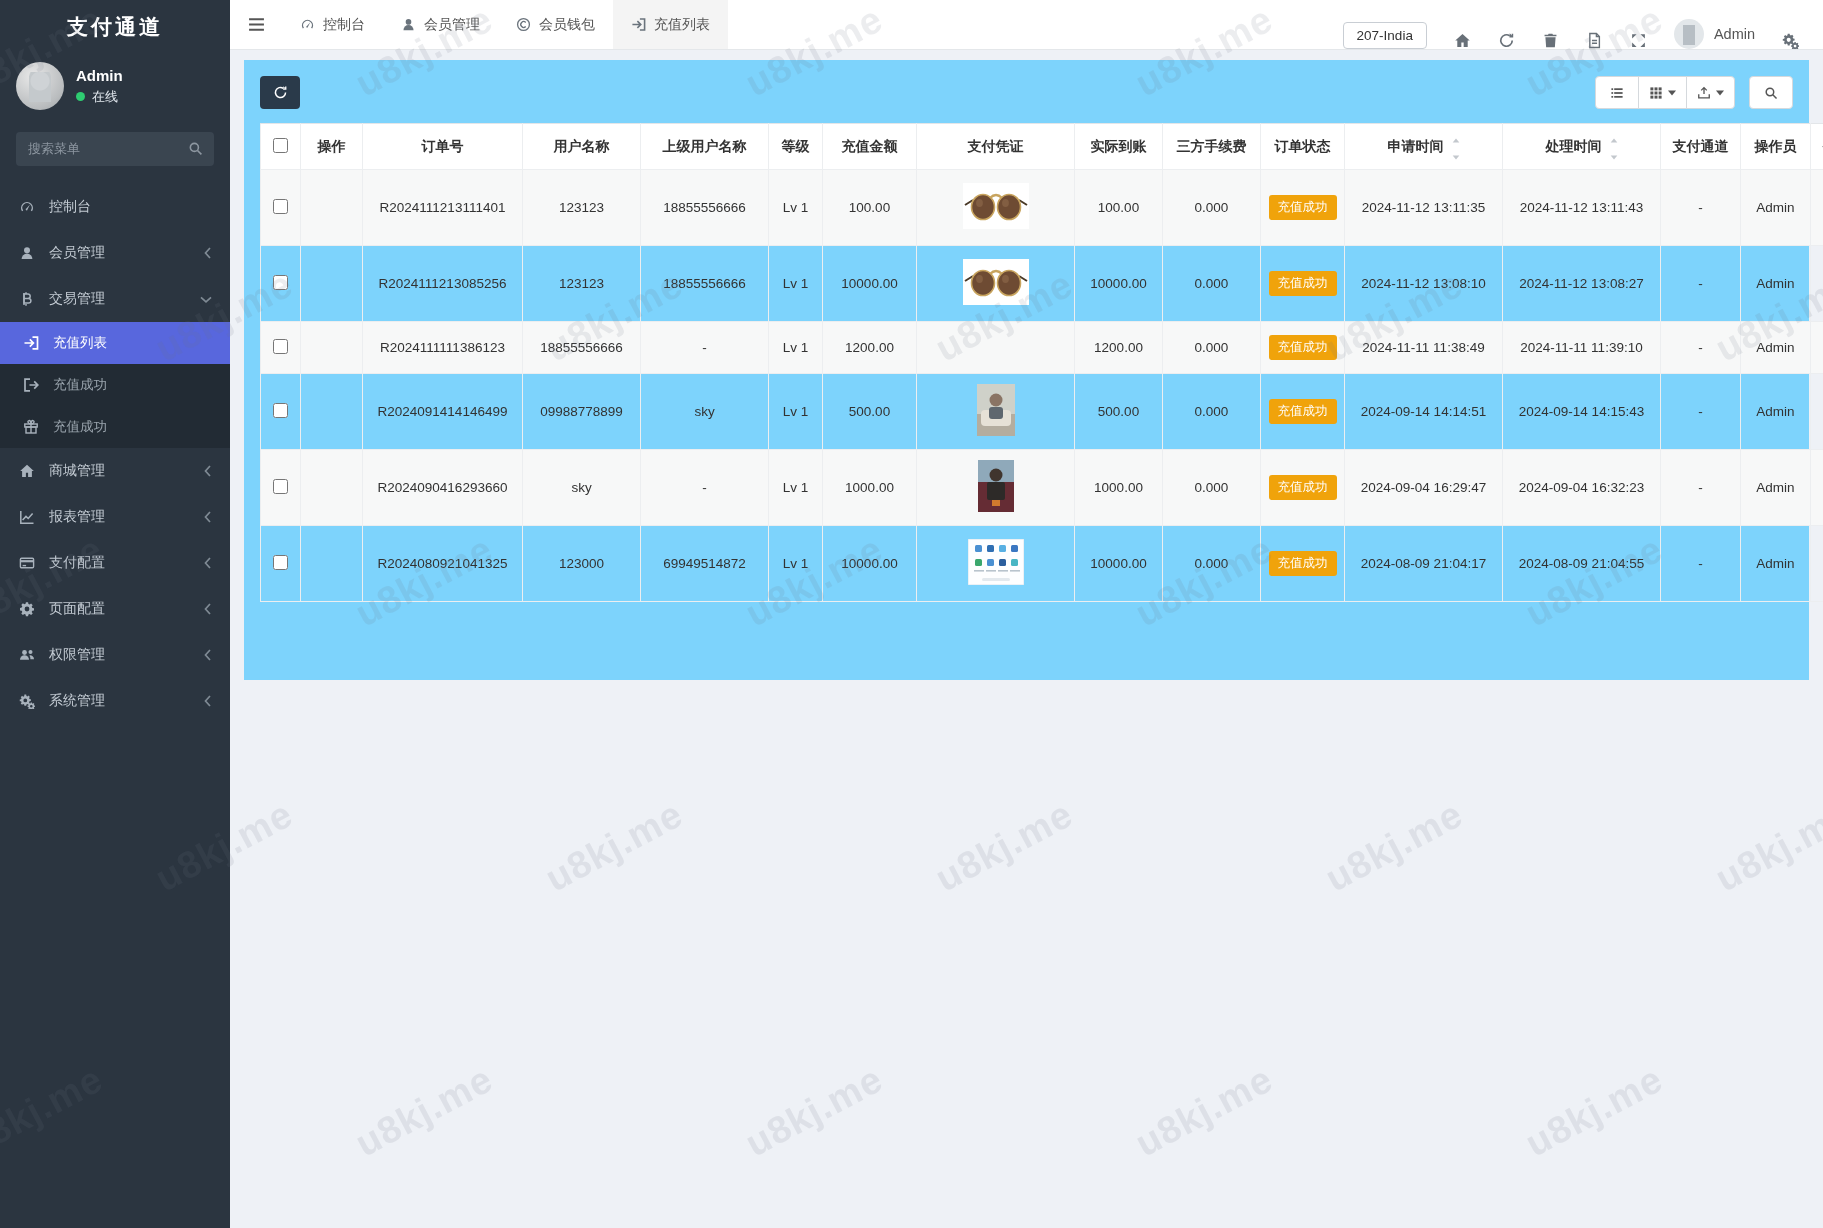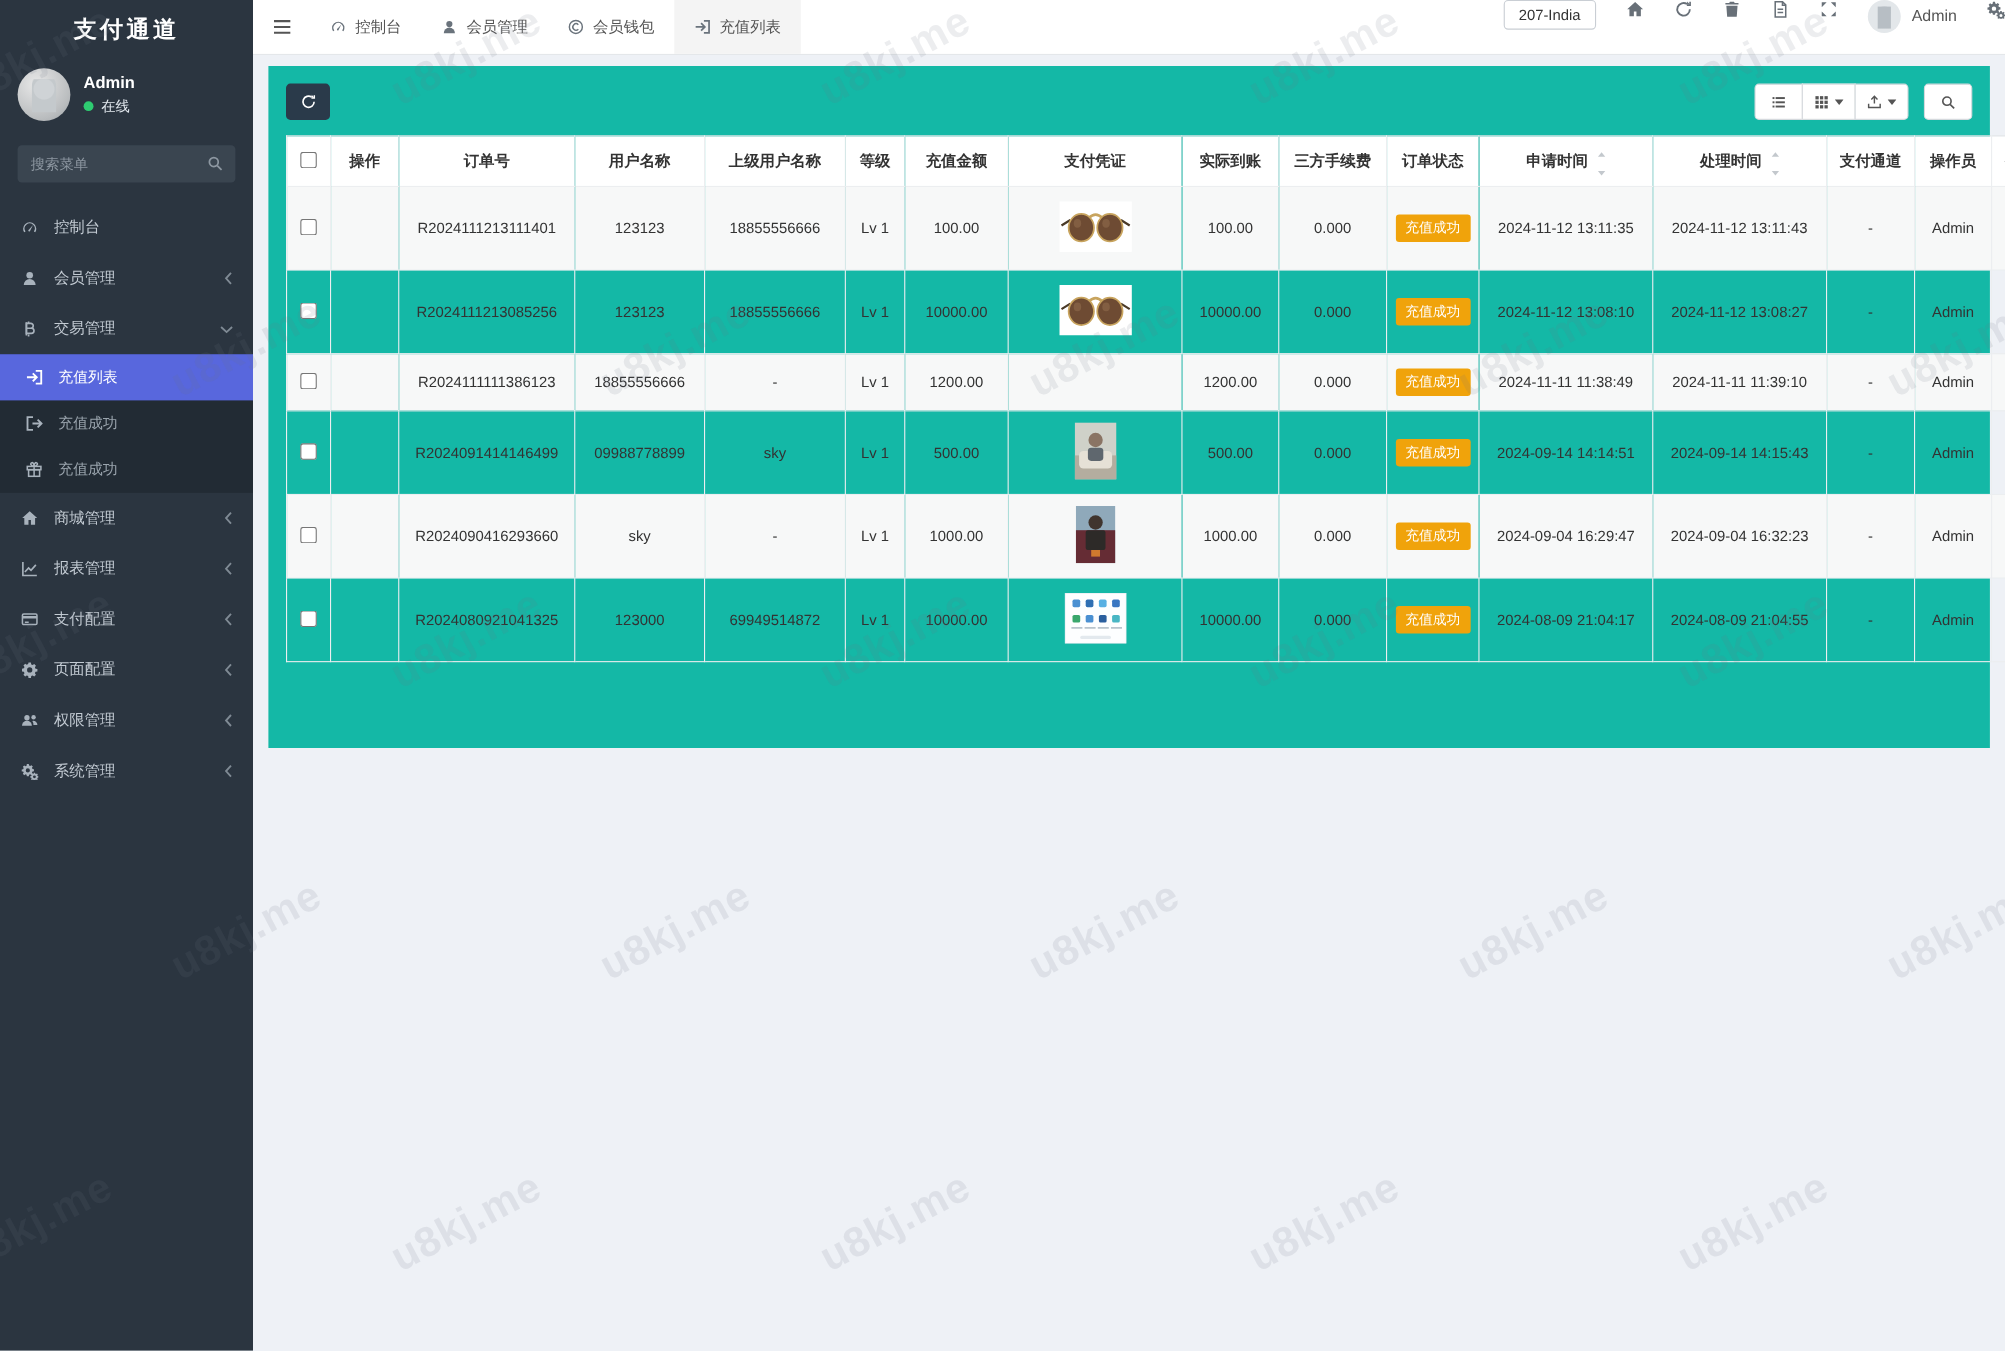--- a/index.html
+++ b/index.html
@@ -13,21 +13,21 @@
   .sidebar { width:230px; flex-shrink:0; background:#2b3540; height:100%; display:flex; flex-direction:column; position:relative; z-index:2; }
   .brand { height:54px; display:flex; align-items:center; justify-content:center; color:#fff; font-size:21px; font-weight:bold; letter-spacing:3px; }
   .user-panel { display:flex; align-items:center; gap:12px; padding:8px 16px 14px; }
   .side-avatar { width:48px; height:48px; border-radius:50%; background:radial-gradient(circle at 35% 30%, #e8e8e8, #b9bcbe 70%, #9aa0a4); flex-shrink:0; position:relative; overflow:hidden; }
   .side-avatar::after{ content:""; position:absolute; left:13px; top:10px; width:22px; height:30px; background:radial-gradient(circle at 50% 30%, #cfd3d6 0 9px, transparent 10px), radial-gradient(ellipse at 50% 95%, #c4c9cc 0 14px, transparent 15px); }
   .uinfo { display:flex; flex-direction:column; gap:4px; }
   .uname { color:#fff; font-weight:bold; font-size:15px; }
   .ustatus { display:flex; align-items:center; gap:7px; color:#e2e8ee; font-size:13px; }
   .dot { width:9px; height:9px; border-radius:50%; background:#2ecc71; }
   .side-search { margin:8px 16px 18px; position:relative; }
-  .side-search input { width:100%; height:34px; border:none; border-radius:4px; background:#3a4550; color:#d4dae0; padding:0 34px 0 12px; font-size:13px; outline:none; font-family:Liberation Sans, sans-serif; }
+  .side-search input { width:100%; height:34px; border:none; border-radius:4px; background:#3a4550; color:#d4dae0; padding:0 34px 0 12px; font-size:13px; outline:none; font-family:Liberation Serif, serif; }
   .side-search input::placeholder { color:#8d97a1; }
   .side-search .si { position:absolute; right:11px; top:9px; width:15px; height:15px; color:#8d97a1; }
   .menu { flex:1; overflow:hidden; }
   .menu-item { height:46px; display:flex; align-items:center; gap:13px; padding:0 18px; color:#c3cbd3; font-size:14px; cursor:pointer; }
   .mi-icon { width:18px; height:16px; color:#a8b2bc; flex-shrink:0; display:flex; align-items:center; justify-content:center; }
   .mi-icon svg { width:16px; height:16px; }
   .chevron { margin-left:auto; color:#7f8a94; display:flex; }
   .chevron svg { width:9px; height:12px; }
   .chevron.down svg { width:12px; height:9px; }
   .submenu { background:#222b34; }
@@ -37,32 +37,32 @@
 
   
   .main { flex:1; display:flex; flex-direction:column; min-width:0; }
   .navbar { height:50px; background:#fff; border-bottom:1px solid #e4e7ea; display:flex; align-items:stretch; flex-shrink:0; }
   .hamburger { width:52px; display:flex; align-items:center; justify-content:center; color:#555; cursor:pointer; }
   .hamburger svg { width:17px; height:15px; }
   .nav-tab { display:flex; align-items:center; gap:8px; padding:0 18px; color:#555; cursor:pointer; font-size:14px; }
   .nav-tab .ti { color:#6a737c; display:flex; }
   .nav-tab .ti svg { width:15px; height:15px; }
   .nav-tab.active { background:#f4f4f4; }
-  .nav-right { margin-left:auto; display:flex; align-items:flex-start; gap:27px; }
+  .nav-right { margin-left:auto; display:flex; align-items:flex-end; gap:27px; padding-right:24px; }
   .country-box { border:1px solid #c9ced4; border-radius:4px; padding:5px 13px; font-size:13.5px; color:#333; background:#fff; cursor:pointer; }
   .nav-ico { width:17px; height:17px; color:#687078; cursor:pointer; display:flex; }
   .nav-ico svg { width:17px; height:17px; }
   .nav-user { display:flex; align-items:center; gap:10px; cursor:pointer; }
   .nav-avatar { width:30px; height:30px; border-radius:50%; background:#e3e7ea; position:relative; overflow:hidden; }
   .nav-avatar::after { content:""; position:absolute; left:9px; top:6px; width:12px; height:20px; background:radial-gradient(circle at 50% 25%, #b7bec4 0 5px, transparent 6px), radial-gradient(ellipse at 50% 100%, #b7bec4 0 9px, transparent 10px); }
   .nav-uname { color:#555; font-size:14.5px; }
 
   
   .page { flex:1; padding:10px 14px 0; background:#eef1f6; overflow:hidden; }
-  .card { background:#14b8a6; padding:16px 16px 28px; min-height:620px; }
+  .card { background:#7dd3fc; padding:16px 16px 28px; min-height:620px; }
   .toolbar { display:flex; align-items:center; margin-bottom:14px; }
   .btn-refresh { width:40px; height:33px; border:none; border-radius:4px; background:#2a3a4a; color:#fff; display:flex; align-items:center; justify-content:center; cursor:pointer; }
   .btn-refresh svg { width:15px; height:15px; }
   .toolbar-right { margin-left:auto; display:flex; align-items:center; }
   .btn-group { display:flex; }
   .tbtn { height:33px; min-width:44px; padding:0 10px; background:#fff; border:1px solid #d5d9dd; color:#555; display:flex; align-items:center; justify-content:center; gap:5px; cursor:pointer; }
   .tbtn svg { width:14px; height:14px; }
   .tbtn .caret svg { width:8px; height:6px; }
   .btn-group .tbtn + .tbtn { margin-left:-1px; }
   .btn-group .tbtn:first-child { border-radius:4px 0 0 4px; }

